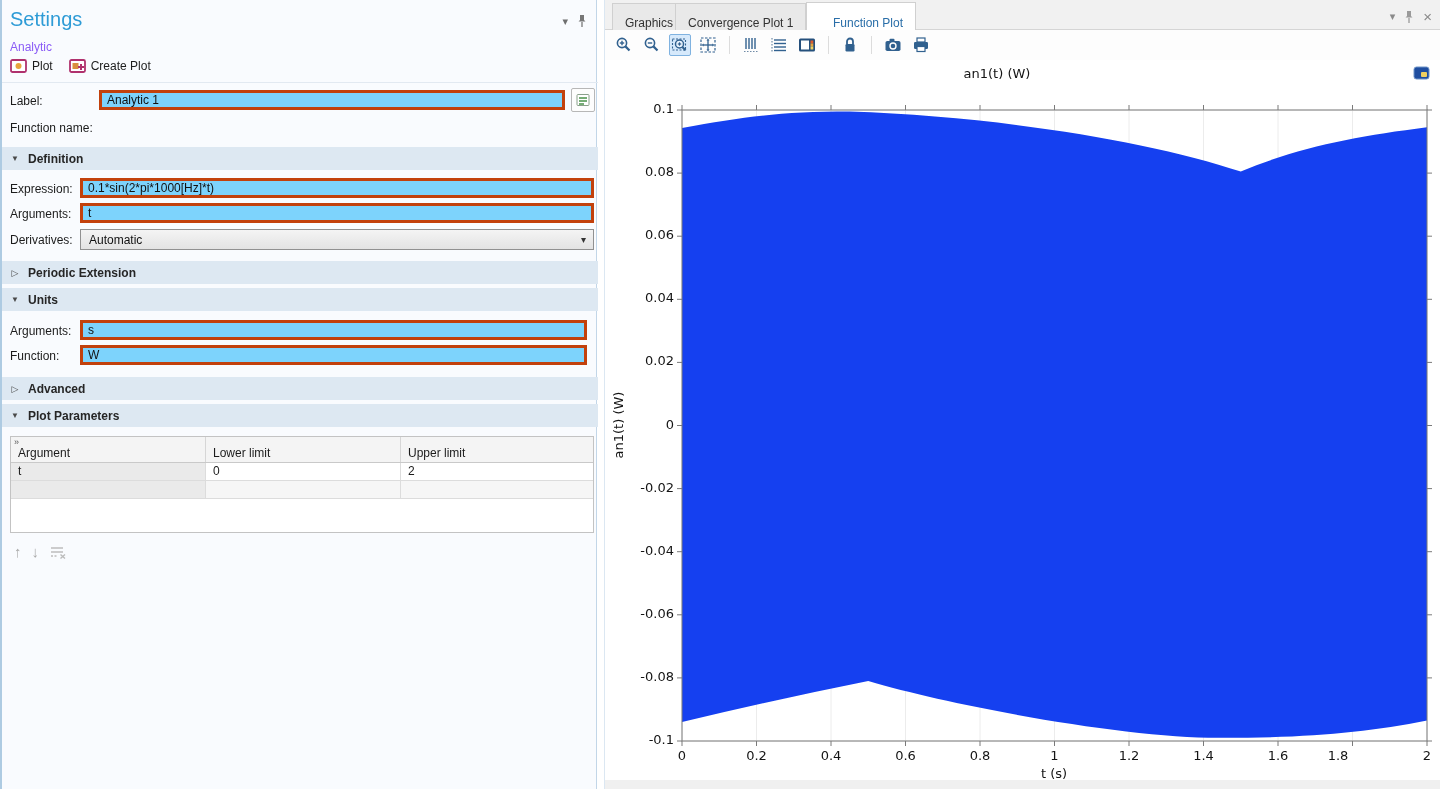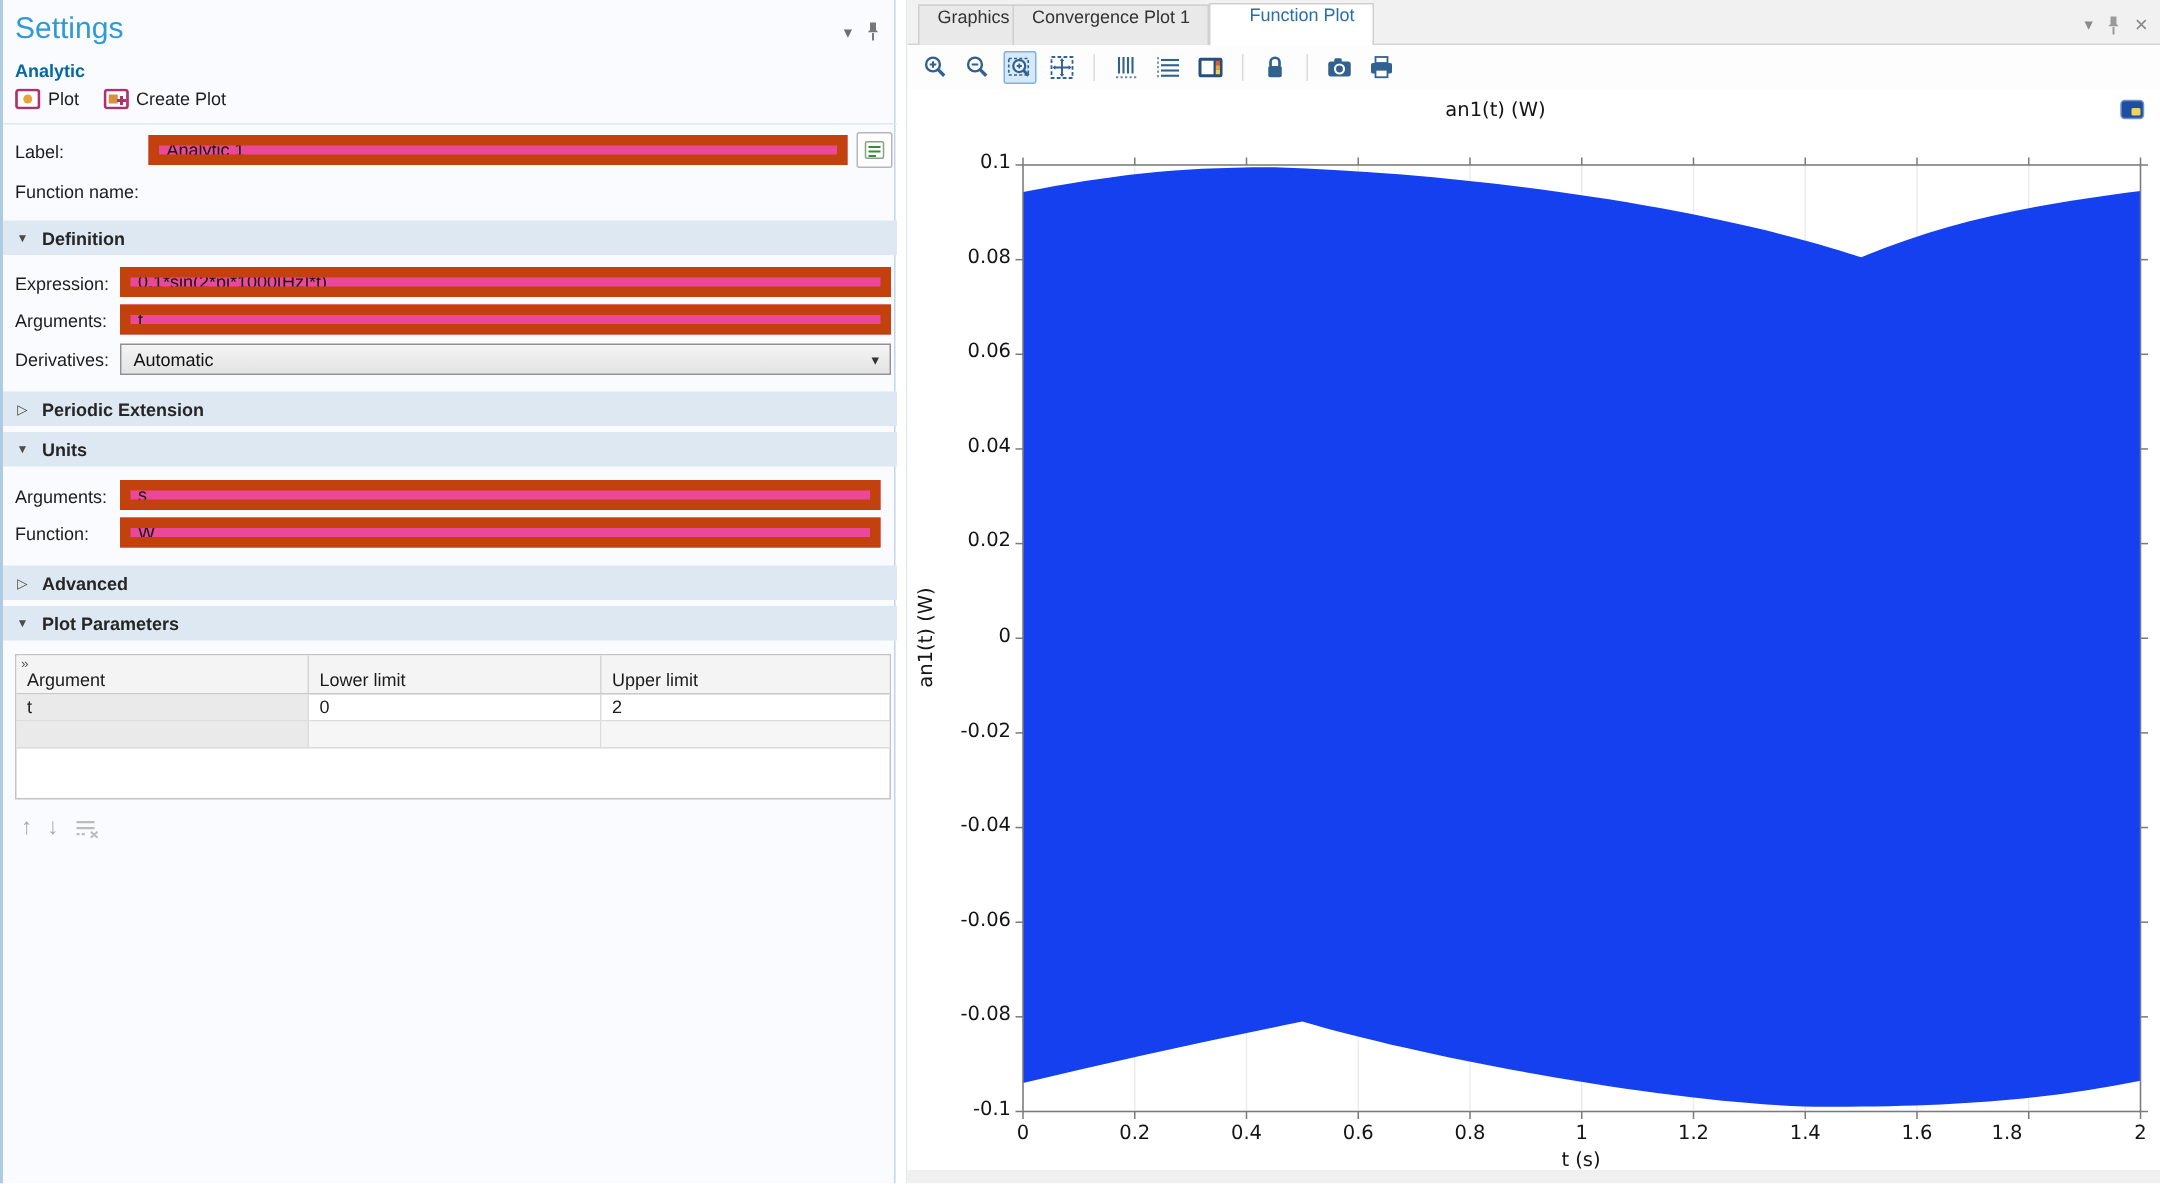--- a/index.html
+++ b/index.html
@@ -5,28 +5,28 @@
   * { margin:0; padding:0; box-sizing:border-box; }
   html,body { width:1440px; height:789px; background:#fff; font-family:"Liberation Sans",sans-serif; overflow:hidden; }
   .app { position:relative; width:1411px; height:789px; }
 
   
   .settings { position:absolute; left:0; top:0; width:597px; height:789px; background:#f9fbfe; border-left:2px solid #aecbe2; border-right:1px solid #c2d6e8; }
   .divider-gap { position:absolute; left:598px; top:0; width:7px; height:789px; background:#ffffff; border-right:1px solid #dbe7f2; }
 
   .settings-title { position:absolute; left:8px; top:8px; font-size:20px; color:#2e9bd6; }
   .panel-menu-icons { position:absolute; right:8px; top:14px; color:#6f6f6f; font-size:11px; display:flex; gap:8px; align-items:center; }
-  .settings-subtitle { position:absolute; left:8px; top:40px; font-size:12px; color:#0369a1;font-weight:bold; }
+  .settings-subtitle { position:absolute; left:8px; top:40px; font-size:12px; color:#8b5cf6; }
 
   .stoolbar { position:absolute; left:8px; top:59px; display:flex; align-items:center; gap:16px; }
   .stool-btn { display:flex; align-items:flex-end; gap:5px; font-size:12px; color:#1d1d1d; cursor:default; }
   .stoolbar-sep { position:absolute; left:0; top:82px; width:597px; border-top:1px solid #e2e9f1; }
 
   .frow-label { position:absolute; font-size:12px; color:#1c1c1c; }
-  .tinput { position:absolute; height:20px; border:7px solid #c2410c; background:#ec4899; font-size:12px; font-family:"Liberation Sans",sans-serif; padding:0 5px; color:#111; }
+  .tinput { position:absolute; height:20px; border:3px solid #c2410c; background:#7dd3fc; font-size:12px; font-family:"Liberation Sans",sans-serif; padding:0 5px; color:#111; }
   .note-btn { position:absolute; left:569px; width:24px; height:24px; background:#fdfdfd; border:1px solid #b7b7b7; border-radius:2px; display:flex; align-items:center; justify-content:center; }
 
   .secbar { position:absolute; left:0; width:597px; height:23px; background:#dde8f2; display:flex; align-items:center; font-size:12px; font-weight:700; color:#262626; }
   .secbar .tri { width:26px; text-align:center; font-size:9px; color:#4a4a4a; font-weight:400; }
 
   .dselect { position:absolute; height:21px; border:1px solid #919191; background:linear-gradient(#f4f4f4,#e3e3e3); font-size:12px; color:#111; display:flex; align-items:center; padding:0 8px; }
   .dselect .dcaret { position:absolute; right:7px; font-size:10px; color:#333; }
 
   
   .ptable { position:absolute; left:8px; top:436px; width:584px; height:97px; background:#fff; border:1px solid #c3c3c3; font-size:12px; color:#1b1b1b; }
@@ -36,21 +36,21 @@
   .ptable .drow { display:flex; height:18px; }
   .ptable .dcell { border-right:1px solid #dcdcdc; border-bottom:1px solid #dcdcdc; padding:1px 0 0 7px; }
   .c1 { width:195px; } .c2 { width:195px; } .c3 { width:192px; border-right:none !important; }
   .cellgray { background:#eaeaea; }
   .cellfaint { background:#f6f6f6; }
   .tbl-actions { position:absolute; left:12px; top:543px; display:flex; gap:10px; align-items:center; color:#ababab; font-size:15px; }
 
   
   .graphics { position:absolute; left:605px; top:0; width:835px; height:789px; background:#fff; }
   .tabbar { position:absolute; left:0; top:0; width:835px; height:30px; background:#f1f1f1; border-bottom:1px solid #d5d5d5; }
-  .tab { position:absolute; top:3px; height:27px; padding:0 12px; font-size:12px; display:flex; align-items:flex-start; color:#333; background:#e9e9e9; border:1px solid #d0d0d0; border-bottom:none; }
+  .tab { position:absolute; top:3px; height:27px; padding:0 12px; font-size:12px; display:flex; align-items:flex-end; color:#333; background:#e9e9e9; border:1px solid #d0d0d0; border-bottom:none; }
   .tab.active { background:#fff; color:#2a6ea8; height:28px; top:2px; z-index:2; }
   .tab-icons { position:absolute; right:8px; top:8px; display:flex; gap:8px; align-items:center; color:#8a8a8a; font-size:12px; }
 
   .gtoolbar { position:absolute; left:0; top:30px; width:835px; height:30px; background:#fdfdfd; display:flex; align-items:center; padding-left:8px; gap:6px; }
   .gicon { width:22px; height:22px; display:flex; align-items:center; justify-content:center; border:1px solid transparent; border-radius:2px; }
   .gicon.active { background:#d6e9fb; border:1px solid #7fb2e0; }
   .gsep { width:1px; height:18px; background:#dcdcdc; margin:0 4px; }
 
   .canvas { position:absolute; left:0; top:60px; width:835px; height:720px; background:#fff; }
   .canvas-bottom { position:absolute; left:0; top:780px; width:835px; height:9px; background:#f0f0f0; }

